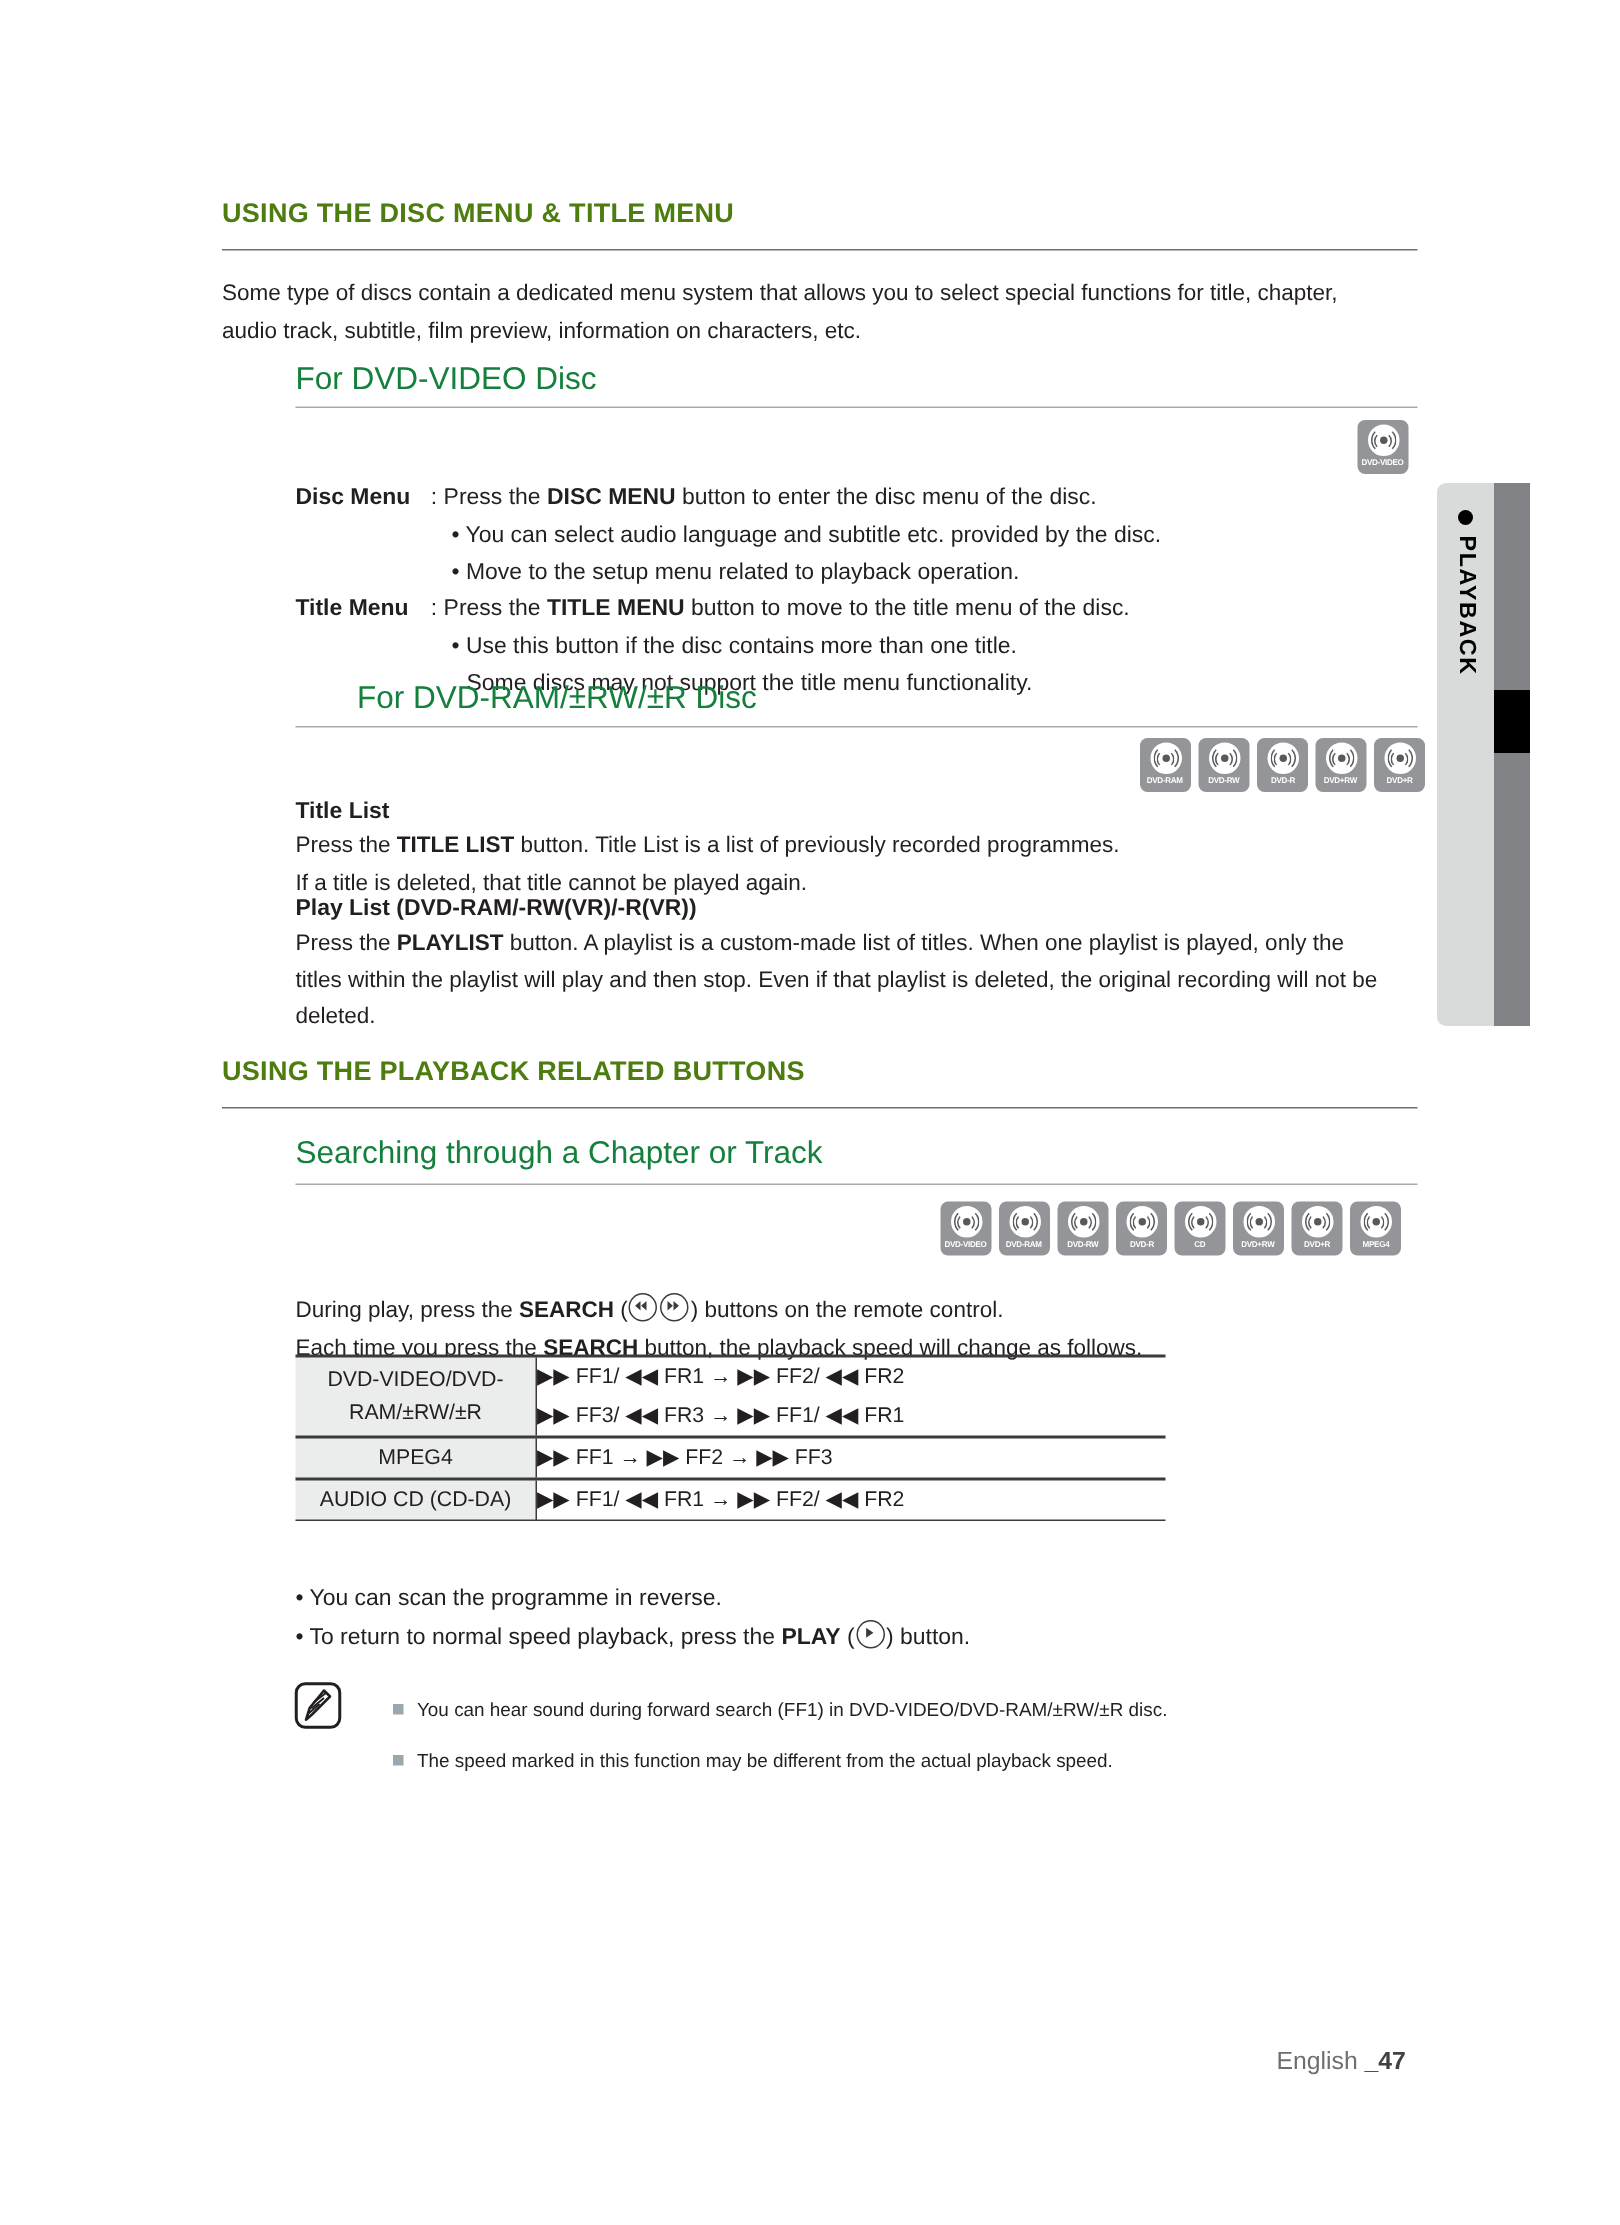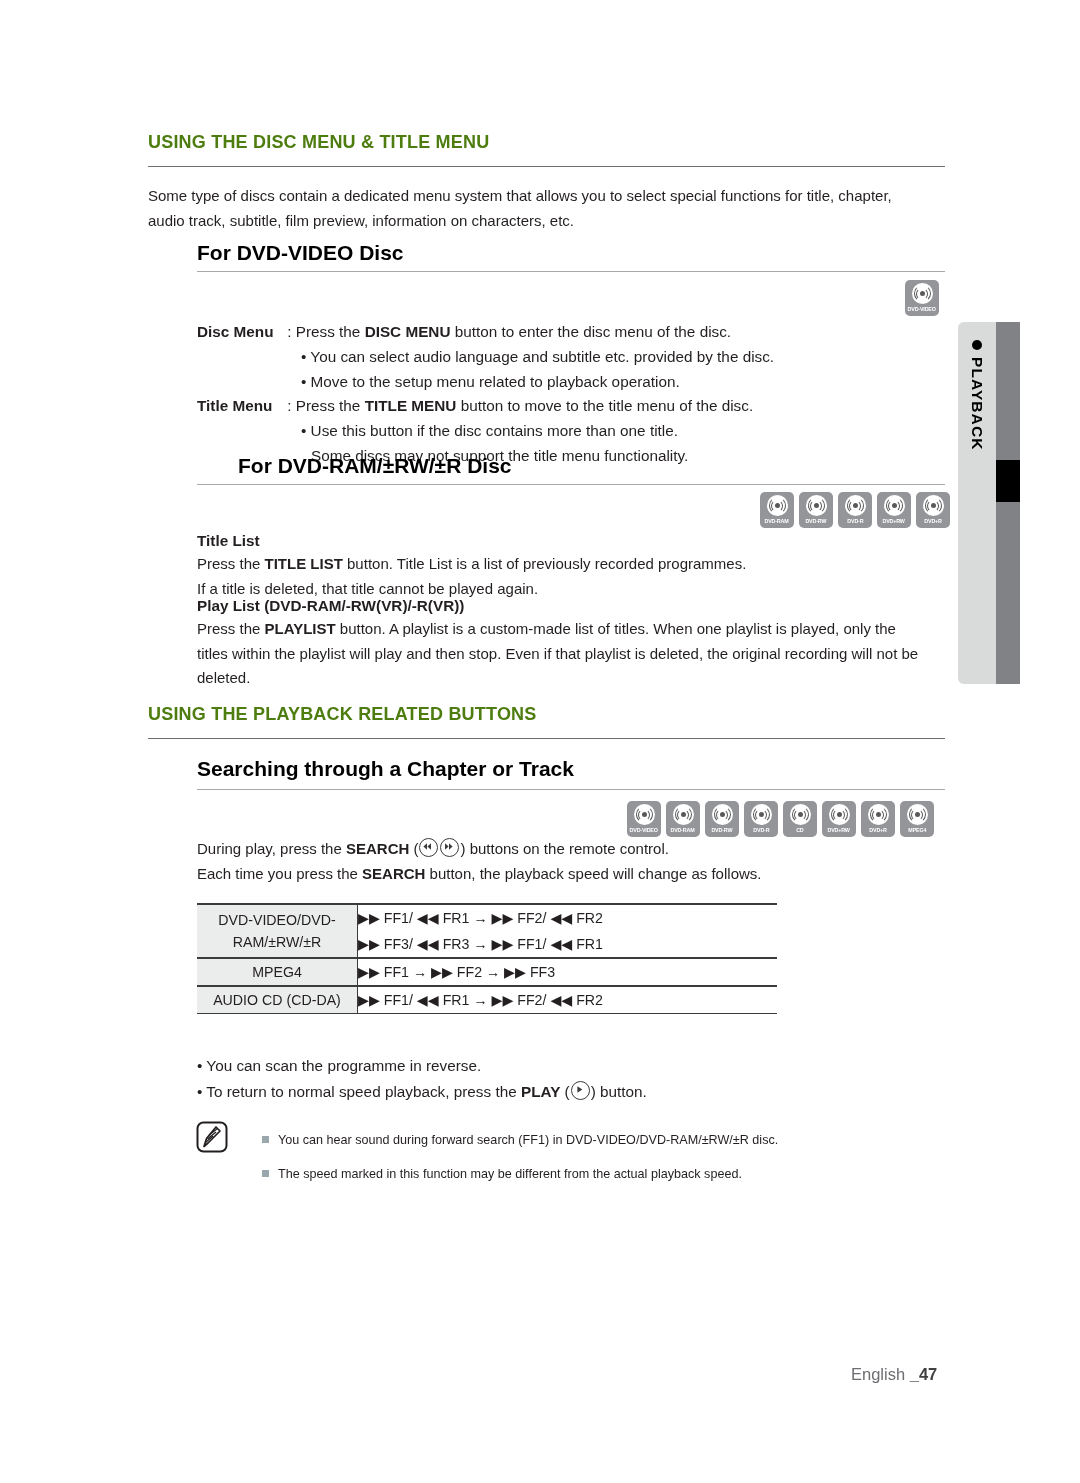--- a/index.html
+++ b/index.html
@@ -97,22 +97,22 @@
     white-space: nowrap;
   }
   .h1-rule {
     position: absolute;
     height: 1px;
     background: #6d6e71;
   }
   .h2 {
     position: absolute;
     font-size: 21px;
-    font-weight: bold;
-    color: #000000;
+    font-weight: normal;
+    color: #15803d;
     white-space: nowrap;
   }
   .h2-rule {
     position: absolute;
     height: 1px;
     background: #a7a9ac;
   }
 
   
   .para {
@@ -460,21 +460,21 @@
     </div>
     <div class="disc">
       <div class="disc-circle">
           <span class="disc-arc a1"></span>
           <span class="disc-arc a2"></span>
         </div>
       <div class="disc-label">MPEG4</div>
     </div>
   </div>
 
-  <div class="para" style="left:197px; top:837px;">
+  <div class="para" style="left:197px; top:862px;">
     <span>During play, press the </span><span class="b">SEARCH</span><span> (</span><span class="btn-glyph"><svg width="15" height="15" viewBox="0 0 15 15">
           <polygon points="7,4.3 7,10.7 3.4,7.5" fill="#3b3b3b"></polygon>
           <polygon points="11,4.3 11,10.7 7.4,7.5" fill="#3b3b3b"></polygon>
         </svg></span><span class="btn-glyph"><svg width="15" height="15" viewBox="0 0 15 15">
           <polygon points="4,4.3 4,10.7 7.6,7.5" fill="#3b3b3b"></polygon>
           <polygon points="8,4.3 8,10.7 11.6,7.5" fill="#3b3b3b"></polygon>
         </svg></span><span>) buttons on the remote control.</span><br>
     <span>Each time you press the </span><span class="b">SEARCH</span><span> button, the playback speed will change as follows.</span>
   </div>
 

